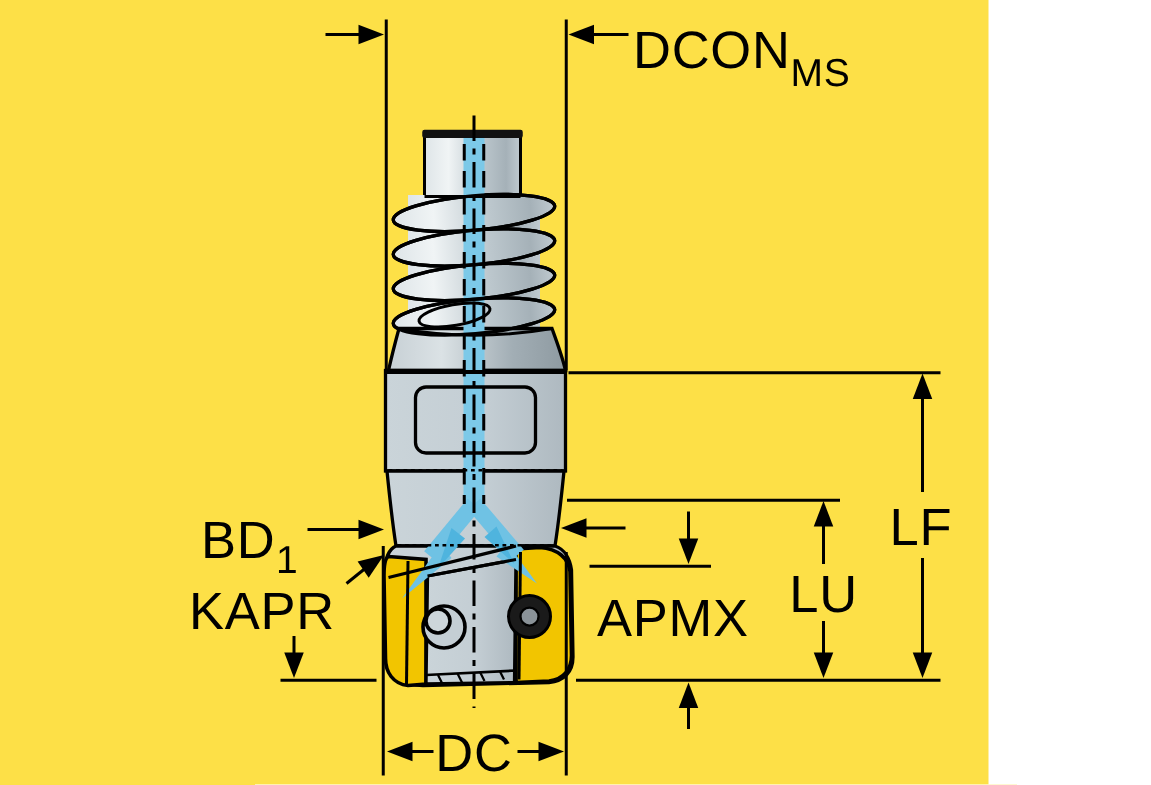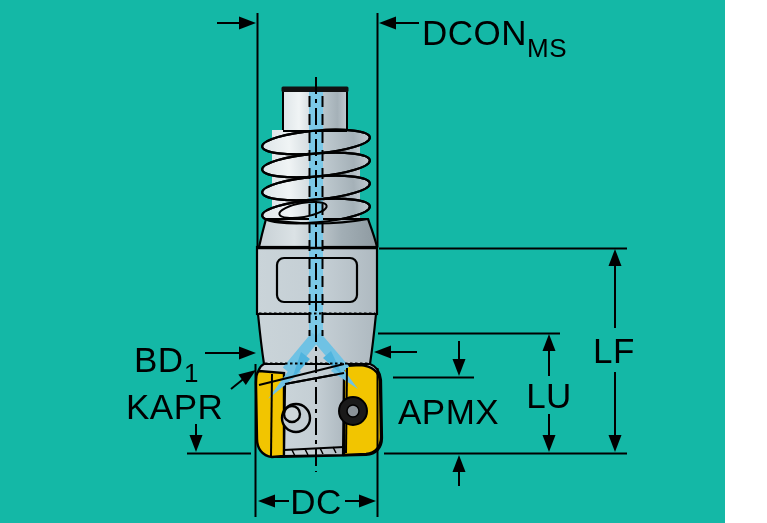--- a/index.html
+++ b/index.html
@@ -1,17 +1,17 @@
 <!DOCTYPE html>
 <html><head>
 <meta charset="utf-8">
 <style>
   html,body{margin:0;padding:0;background:#fff;}
   #stage{
-    width:725px;height:523px;position:relative;background:#14b8a6;
+    width:659px;height:523px;position:relative;background:#fde047;
     font-family:"Liberation Sans", sans-serif;
     overflow:hidden;
   }
   svg{display:block;}
   text{fill:#000;}
   .lbl{font-size:35px;letter-spacing:0.5px;}
   .sub{font-size:26px;letter-spacing:0.5px;}
 </style>
 </head>
 <body>

